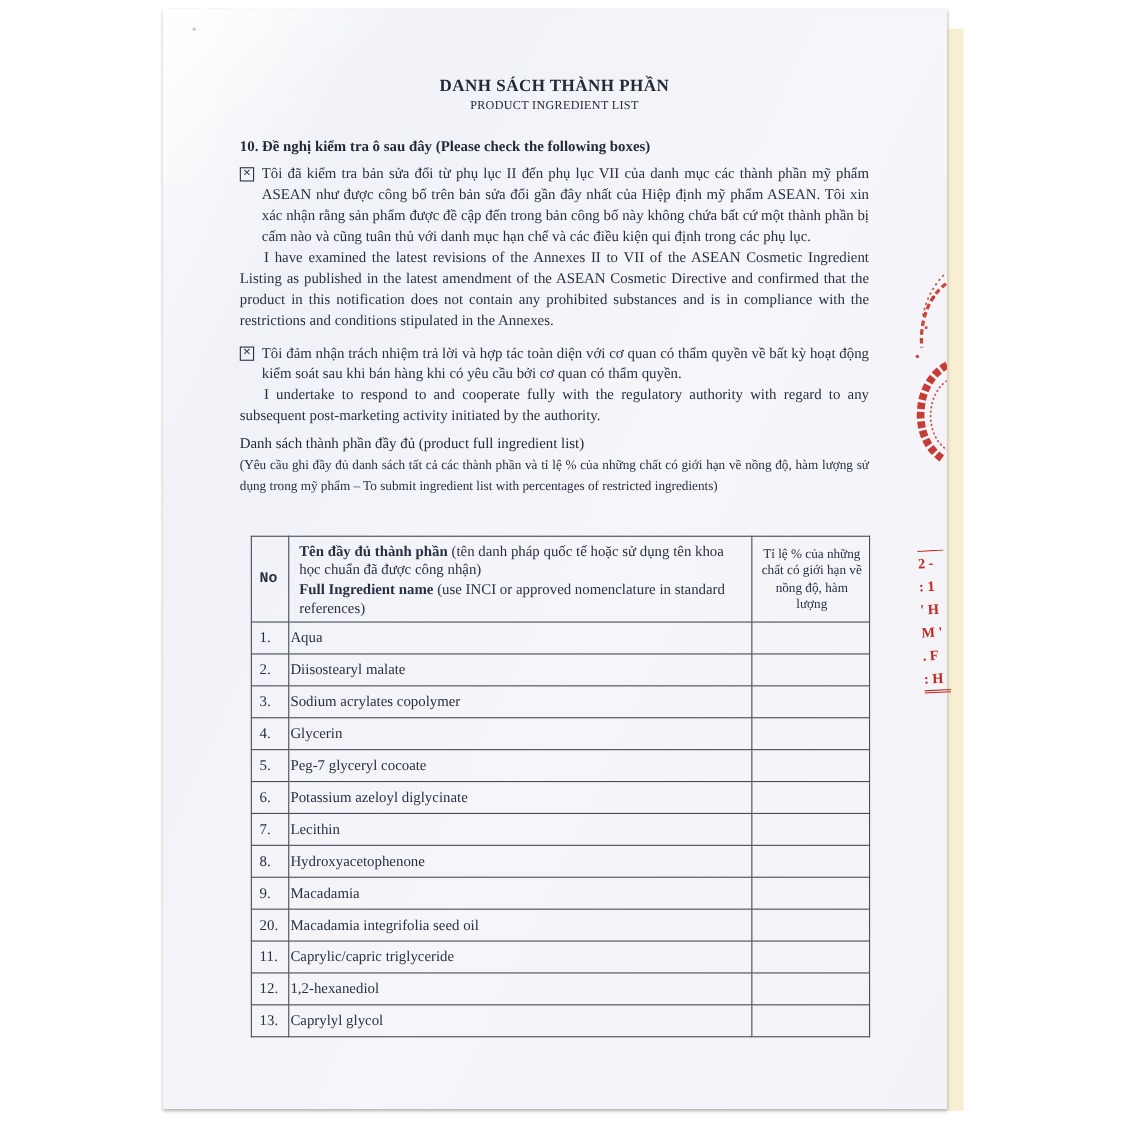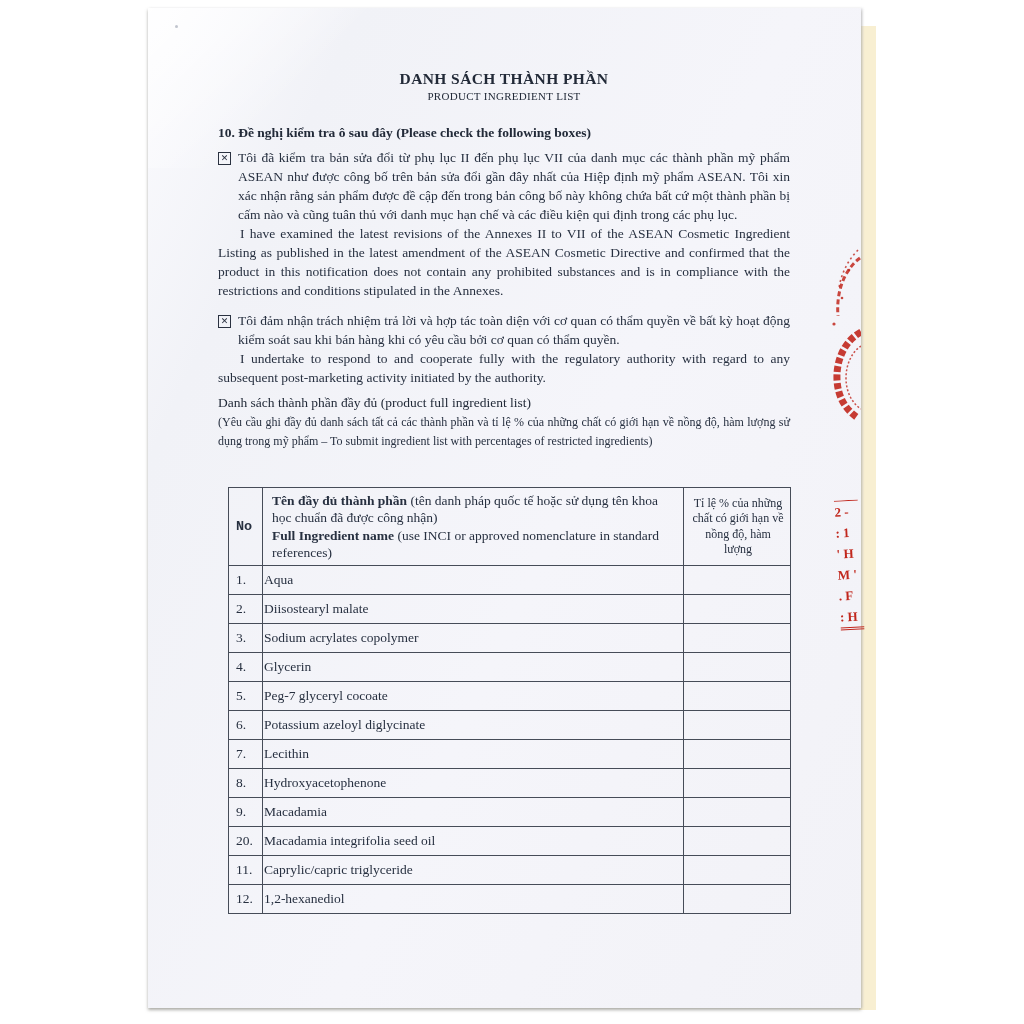--- a/index.html
+++ b/index.html
@@ -202,20 +202,25 @@
     <td class="c-name">Caprylic/capric triglyceride</td>
     <td class="c-pct"></td>
   </tr>
 
   <tr class="row">
     <td class="c-no">12.</td>
     <td class="c-name">1,2-hexanediol</td>
     <td class="c-pct"></td>
   </tr>
 
+  <tr class="row">
+    <td class="c-no">13.</td>
+    <td class="c-name">Caprylyl glycol</td>
+    <td class="c-pct"></td>
+  </tr>
 </tbody>
   </table>
 
   <div class="stamp">
     <svg width="37" height="180" viewBox="0 0 37 180" xmlns="http://www.w3.org/2000/svg">
       <g fill="none" stroke="#c1271d">
         <path d="M36,18 C20,30 12,52 14,76" stroke-width="3" stroke-dasharray="5 3" opacity=".85"></path>
         <path d="M34,10 C24,20 17,34 15,48" stroke-width="1.6" stroke-dasharray="2 3" opacity=".8"></path>
         <path d="M37,92 C22,100 12,118 13,140 C14,158 22,170 34,178" stroke-width="7" stroke-dasharray="6 2.5" opacity=".9"></path>
         <path d="M37,106 C28,112 22,124 22,138 C22,152 28,163 37,169" stroke-width="1.5" stroke-dasharray="2 2" opacity=".8"></path>

